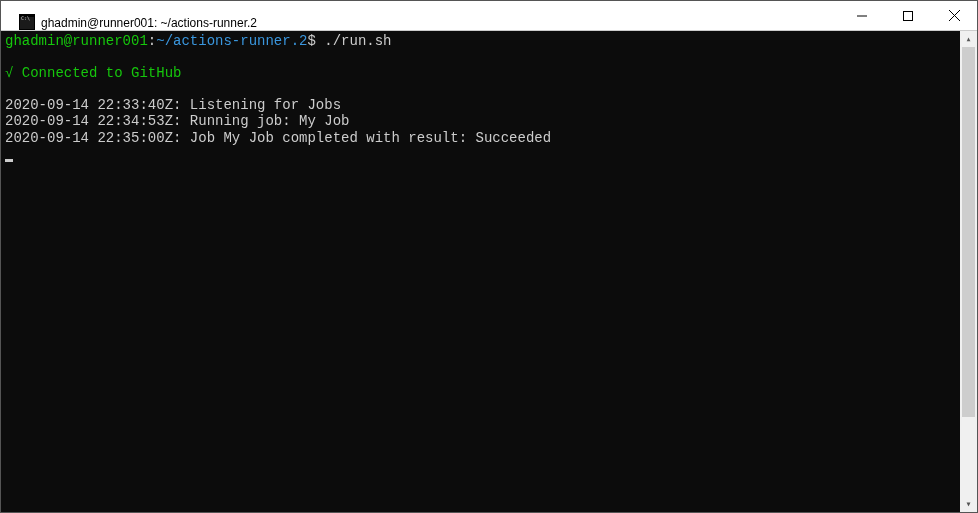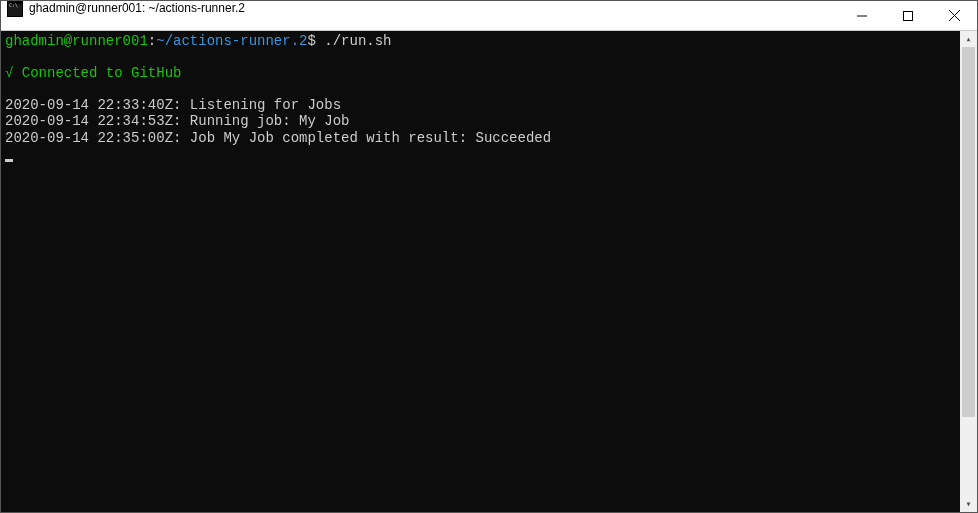--- a/index.html
+++ b/index.html
@@ -8,22 +8,22 @@
       height: 513px;
       background: #fff;
       font-family: 'Consolas', 'Courier New', monospace;
       overflow: hidden;
       border: 1px solid #555;
     }
     .titlebar {
       height: 30px;
       background: #fff;
       display: flex;
-      align-items: flex-start;
-      padding-left: 6px;
+      align-items: flex-end;
+      padding-left: 18px;
       border-bottom: 1px solid #ccc;
     }
     .titlebar-icon {
       width: 16px;
       height: 16px;
       margin-right: 6px;
       display:flex;
       align-items:center;
       justify-content:center;
     }

